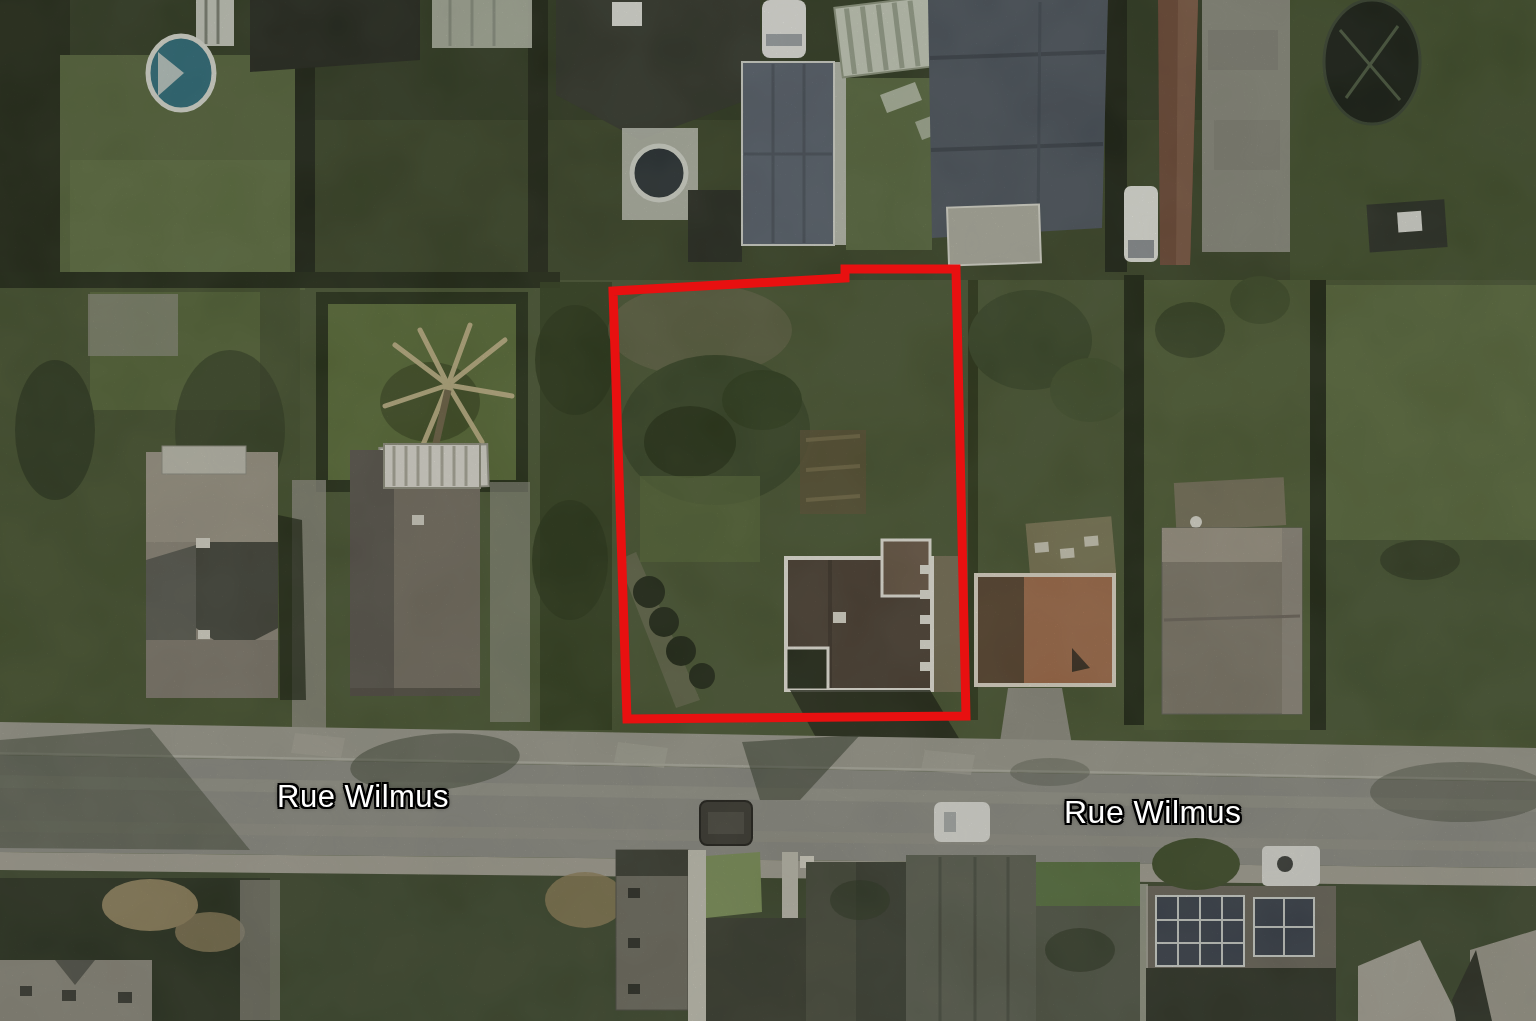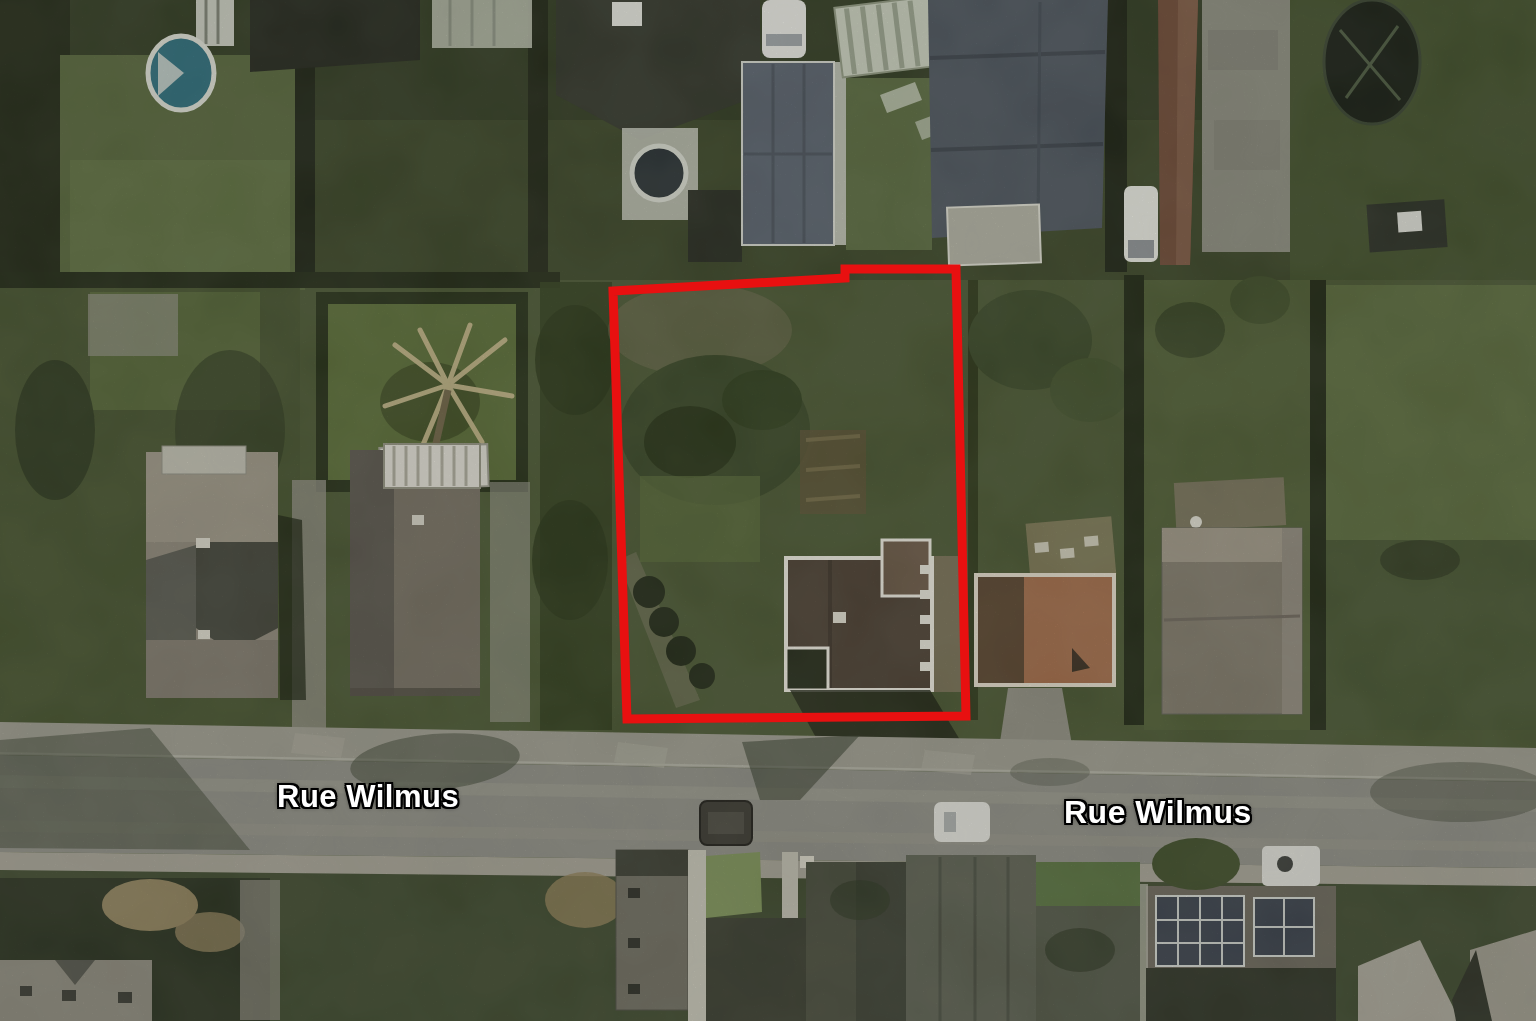--- a/index.html
+++ b/index.html
@@ -1,19 +1,19 @@
 <!DOCTYPE html>
 <html><head>
 <meta charset="utf-8">
 <style>
   html,body{margin:0;padding:0;background:#222;}
   .stage{position:relative;width:1536px;height:1021px;overflow:hidden;
          font-family:"Liberation Sans",sans-serif;background:#46522f;}
   .stage svg{position:absolute;left:0;top:0;display:block;}
-  .road-label{position:absolute;font-weight:700;color:#ffffff;letter-spacing:.5px;white-space:nowrap;
+  .road-label{position:absolute;font-weight:400;color:#ffffff;letter-spacing:.5px;white-space:nowrap;
     text-shadow:-2px -2px 0 #000,2px -2px 0 #000,-2px 2px 0 #000,2px 2px 0 #000,
                 -2px 0 0 #000,2px 0 0 #000,0 -2px 0 #000,0 2px 0 #000,0 0 5px #000;}
   #lbl-west{left:277px;top:779px;font-size:31px;}
   #lbl-east{left:1064px;top:794px;font-size:32px;}
   .boundary{stroke:#e81010;stroke-width:9;fill:none;stroke-linejoin:miter;stroke-linecap:square;}
 </style>
 </head>
 <body>
 
 <div class="stage">

